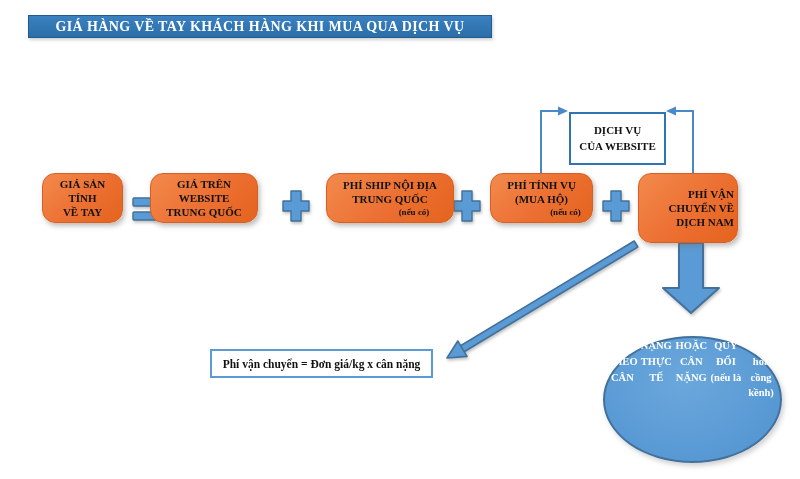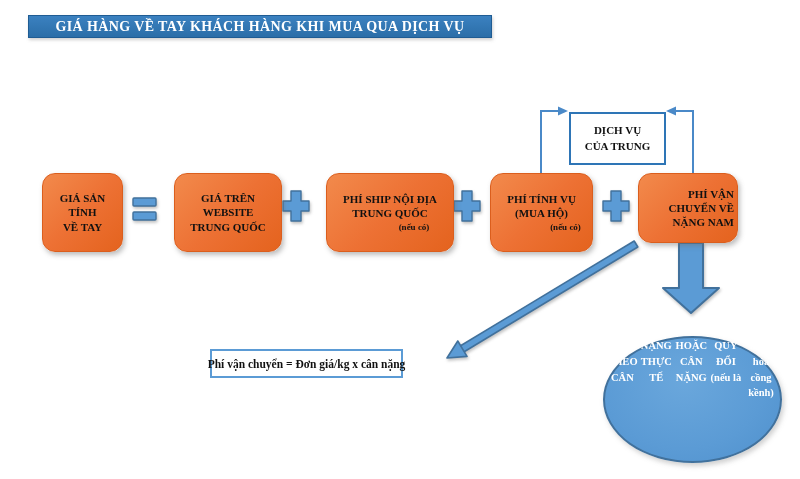--- a/index.html
+++ b/index.html
@@ -10,42 +10,42 @@
   }
   .title-bar{
     position:absolute;left:28px;top:15px;width:464px;height:23px;box-sizing:border-box;
     background:linear-gradient(#3b81c0,#2b6ea8);
     border:1px solid #1f5c93;
     color:#ffffff;font-weight:bold;font-size:14px;letter-spacing:.4px;
     display:flex;align-items:center;justify-content:center;white-space:nowrap;
     box-shadow:1px 2px 3px rgba(120,120,120,.35);
   }
   .obox{
-    position:absolute;box-sizing:border-box;top:173px;height:79px;
+    position:absolute;box-sizing:border-box;top:173px;height:50px;
     background:linear-gradient(135deg,#f28a4c 0%,#ed7134 50%,#e4631e 100%);
     border:1px solid #db5e1d;border-radius:13px;
     box-shadow:2px 3px 5px rgba(110,110,110,.45);
     color:#111;font-weight:bold;font-size:11px;line-height:1.3;text-align:center;
     display:flex;flex-direction:column;align-items:center;justify-content:center;
     padding:2px 3px;
   }
   .obox .note{font-size:9px;line-height:1.25;margin-top:1px;padding-left:48px;}
   .box1{left:42px;width:81px;}
-  .box2{left:174px;width:108px;}
+  .box2{left:150px;width:108px;}
   .box3{left:326px;width:128px;}
   .box4{left:490px;width:103px;}
   .box5{left:638px;width:100px;height:70px;align-items:flex-end;}
   .service-box{
     position:absolute;left:569px;top:84px;width:97px;height:53px;box-sizing:border-box;
     background:#ffffff;border:2px solid #2e75b6;
     color:#111;font-weight:bold;font-size:11px;line-height:1.4;text-align:center;
     display:flex;flex-direction:column;align-items:center;justify-content:center;margin-top:28px;
   }
   .formula-box{
-    position:absolute;left:210px;top:349px;width:193px;height:29px;box-sizing:border-box;
+    position:absolute;left:210px;top:349px;width:223px;height:29px;box-sizing:border-box;
     background:#ffffff;border:2px solid #5b9bd5;
     color:#111;font-weight:bold;font-size:11.5px;white-space:nowrap;
     display:flex;align-items:center;justify-content:center;
   }
   .weight-ellipse{
     position:absolute;left:603px;top:336px;width:179px;height:127px;box-sizing:border-box;
     background:radial-gradient(ellipse at 45% 35%,#6aa7dc 0%,#5b9bd5 60%,#4f90cc 100%);
     border:2.5px solid #41719c;border-radius:50%;
     color:#ffffff;font-weight:bold;font-size:10.5px;line-height:1.5;text-align:center;
     display:flex;justify-content:center;
@@ -111,26 +111,26 @@
 
   <div class="obox box4">
     <div>PHÍ TÍNH VỤ</div>
     <div>(MUA HỘ)</div>
     <div class="note">(nếu có)</div>
   </div>
 
   <div class="obox box5">
     <div>PHÍ VẬN</div>
     <div>CHUYỂN VỀ</div>
-    <div>NẶNG NAM</div>
+    <div>DỊCH NAM</div>
   </div>
 
   <div class="service-box">
     <div>DỊCH VỤ</div>
-    <div>CỦA TRUNG</div>
+    <div>CỦA WEBSITE</div>
   </div>
 
   <div class="formula-box">
     <span>Phí vận chuyển = Đơn giá/kg x cân nặng</span>
   </div>
 
   <div class="weight-ellipse">
     <div>TÍNH THEO CÂN</div>
     <div>NẶNG THỰC TẾ</div>
     <div>HOẶC CÂN NẶNG</div>

